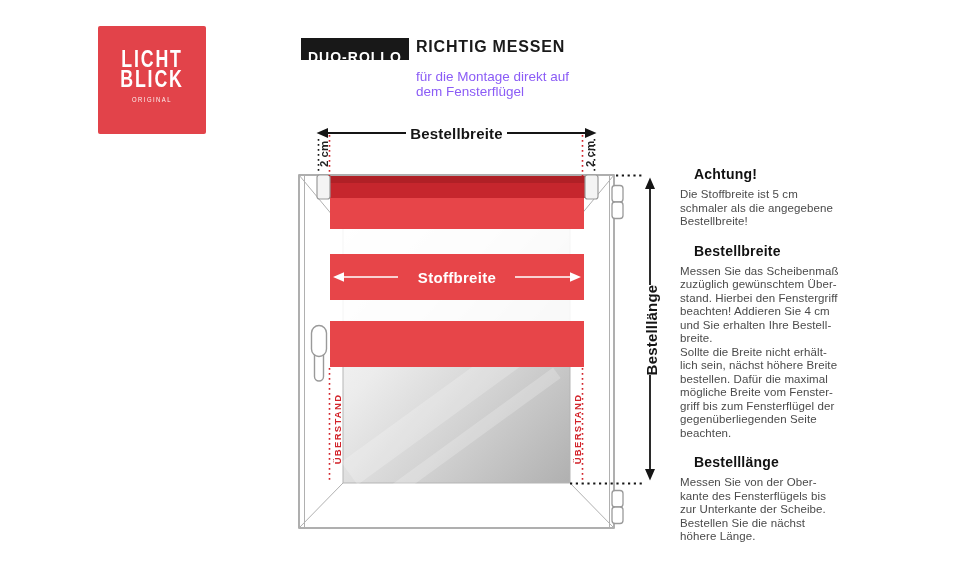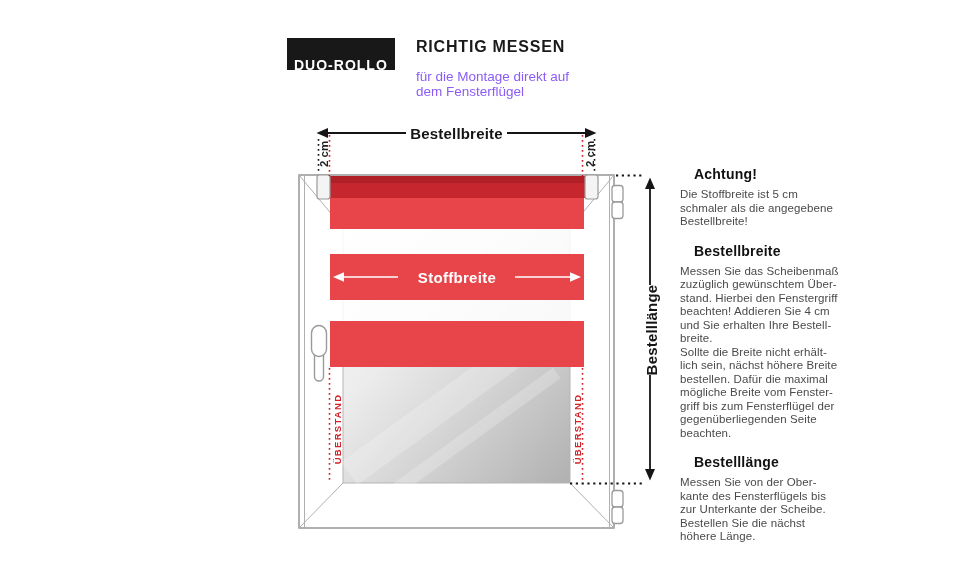--- a/index.html
+++ b/index.html
@@ -13,21 +13,21 @@
   .page{position:absolute;inset:0}
 
   
   .logo{position:absolute;left:98px;top:26px;width:108px;height:108px;background:var(--brand-red);
         color:#fff;text-align:center;border-radius:2px}
   .logo-inner{transform:scaleX(.74);transform-origin:50% 0;padding-top:23px}
   .logo-line{font-size:24px;font-weight:bold;letter-spacing:2.5px;line-height:19.5px;white-space:nowrap}
   .logo-sub{font-size:8px;font-weight:400;letter-spacing:2px;margin-top:7px;opacity:.93;white-space:nowrap}
 
   
-  .badge{position:absolute;left:287px;top:38px;height:22px;padding:16px 7px;background:#181818;color:#fff;
+  .badge{position:absolute;left:301px;top:38px;height:22px;padding:8px 7px;background:#181818;color:#fff;
          font-weight:bold;font-size:14px;letter-spacing:1px;line-height:22px;white-space:nowrap}
   .title{position:absolute;left:416px;top:38px;font-size:16px;font-weight:bold;letter-spacing:.8px;color:var(--text-dark);white-space:nowrap}
   .subtitle{position:absolute;left:416px;top:69px;font-size:13.5px;line-height:15px;color:#8b5cf6;white-space:pre-line}
 
   
   .info{position:absolute;left:680px;top:166px;width:172px;color:var(--text-gray)}
   .info h3{margin:0 14px 5px;font-size:14px;line-height:17px;color:#111;letter-spacing:.2px;font-weight:bold}
   .info p{margin:0 0 14px;font-size:11.5px;line-height:13.5px;letter-spacing:.1px;white-space:pre-line}
 
   
@@ -42,20 +42,27 @@
   .lbl{font-family:"Liberation Sans",sans-serif;font-weight:bold;font-size:15px;fill:#151515;letter-spacing:.2px;text-anchor:middle}
   .lbl-white{font-family:"Liberation Sans",sans-serif;font-weight:bold;font-size:15px;fill:#fff;letter-spacing:.3px;text-anchor:middle}
   .lbl-sm{font-family:"Liberation Sans",sans-serif;font-weight:600;font-size:11.5px;fill:#222;text-anchor:middle}
   .lbl-red{font-family:"Liberation Sans",sans-serif;font-weight:bold;font-size:9.5px;fill:var(--dotted-red);letter-spacing:1.3px;text-anchor:middle}
 </style>
 </head>
 <body>
 
 <div class="page">
 
+  <div class="logo">
+    <div class="logo-inner">
+      <div class="logo-line">LICHT</div>
+      <div class="logo-line">BLICK</div>
+      <div class="logo-sub">ORIGINAL</div>
+    </div>
+  </div>
 
   <div class="badge">DUO-ROLLO</div>
   <div class="title">RICHTIG MESSEN</div>
   <div class="subtitle">für die Montage direkt auf
 dem Fensterflügel</div>
 
   <svg class="diagram" viewBox="0 0 960 587" aria-hidden="true">
     <defs>
       <linearGradient id="glassgrad" x1="0" y1="0" x2="1" y2="1">
         <stop offset="0" stop-color="#fbfbfb"></stop>

